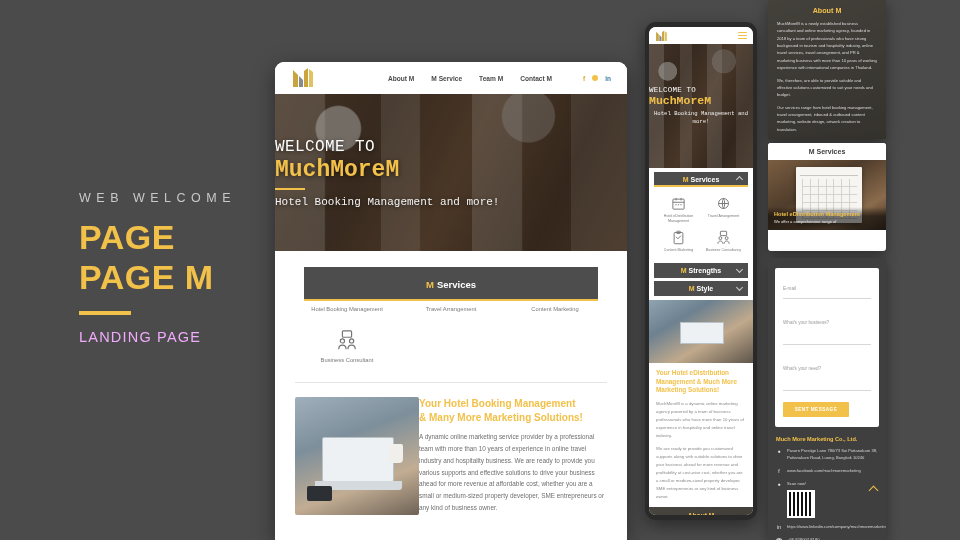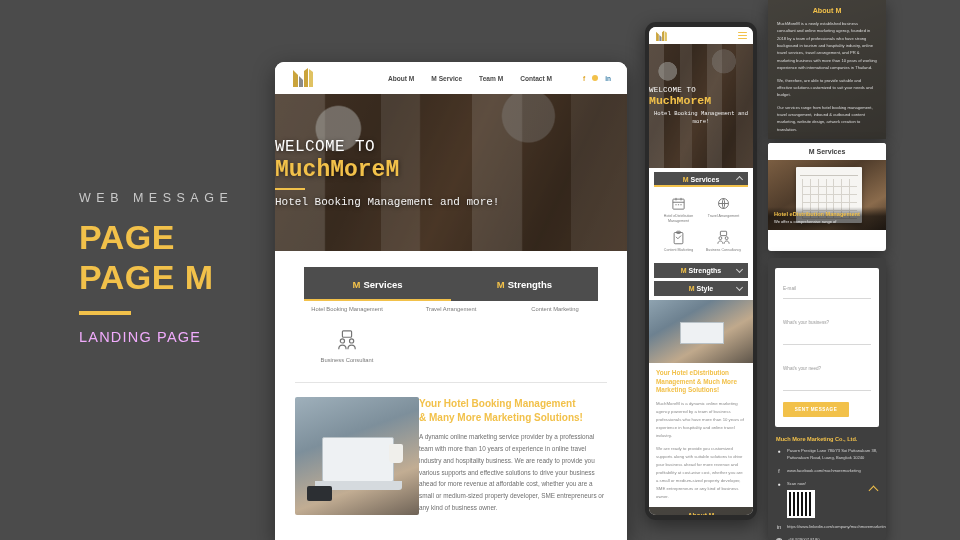--- a/index.html
+++ b/index.html
@@ -167,21 +167,21 @@
     background-image:repeating-linear-gradient(90deg,#111 0 2px,#fff 2px 4px),
                      repeating-linear-gradient(0deg,#111 0 2px,transparent 2px 4px);
     background-color:#fff; border:2px solid #fff; }
   .up-chev { position:absolute; right:9px; bottom:46px; width:7px; height:7px;
     border-right:1.3px solid #f2c14a; border-bottom:1.3px solid #f2c14a; transform:rotate(-135deg); }
 </style>
 </head>
 <body>
 
 <div class="left-panel">
-  <div class="kicker">WEB MESSAGE</div>
+  <div class="kicker">WEB WELCOME</div>
   <div class="big-title">
     <div>PAGE</div>
     <div>PAGE M</div>
   </div>
   <div class="rule"></div>
   <div class="sub">
     <div>LANDING PAGE</div>
   </div>
 </div>
 
@@ -216,23 +216,20 @@
       <div class="hero-1">WELCOME TO</div>
       <div class="hero-2">MuchMoreM</div>
       <div class="hero-rule"></div>
       <div class="hero-3">Hotel Booking Management and more!</div>
     </div>
   </div>
 
   <div class="tabs">
     <div class="tab active">
       <span><b>M</b><i style="font-style:normal">Services</i></span>
-    </div>
-    <div class="tab">
-      <span><b>M</b><i style="font-style:normal">Strengths</i></span>
     </div>
   </div>
 
   <div class="d-body">
     <div class="svc-grid">
       <div class="svc">
         <span class="svc-ic">
           <svg viewBox="0 0 24 24" fill="none" stroke="currentColor" stroke-width="1.3">
               <rect x="3" y="5" width="18" height="16" rx="1"></rect>
               <path d="M3 10h18M8 3v4M16 3v4"></path>

